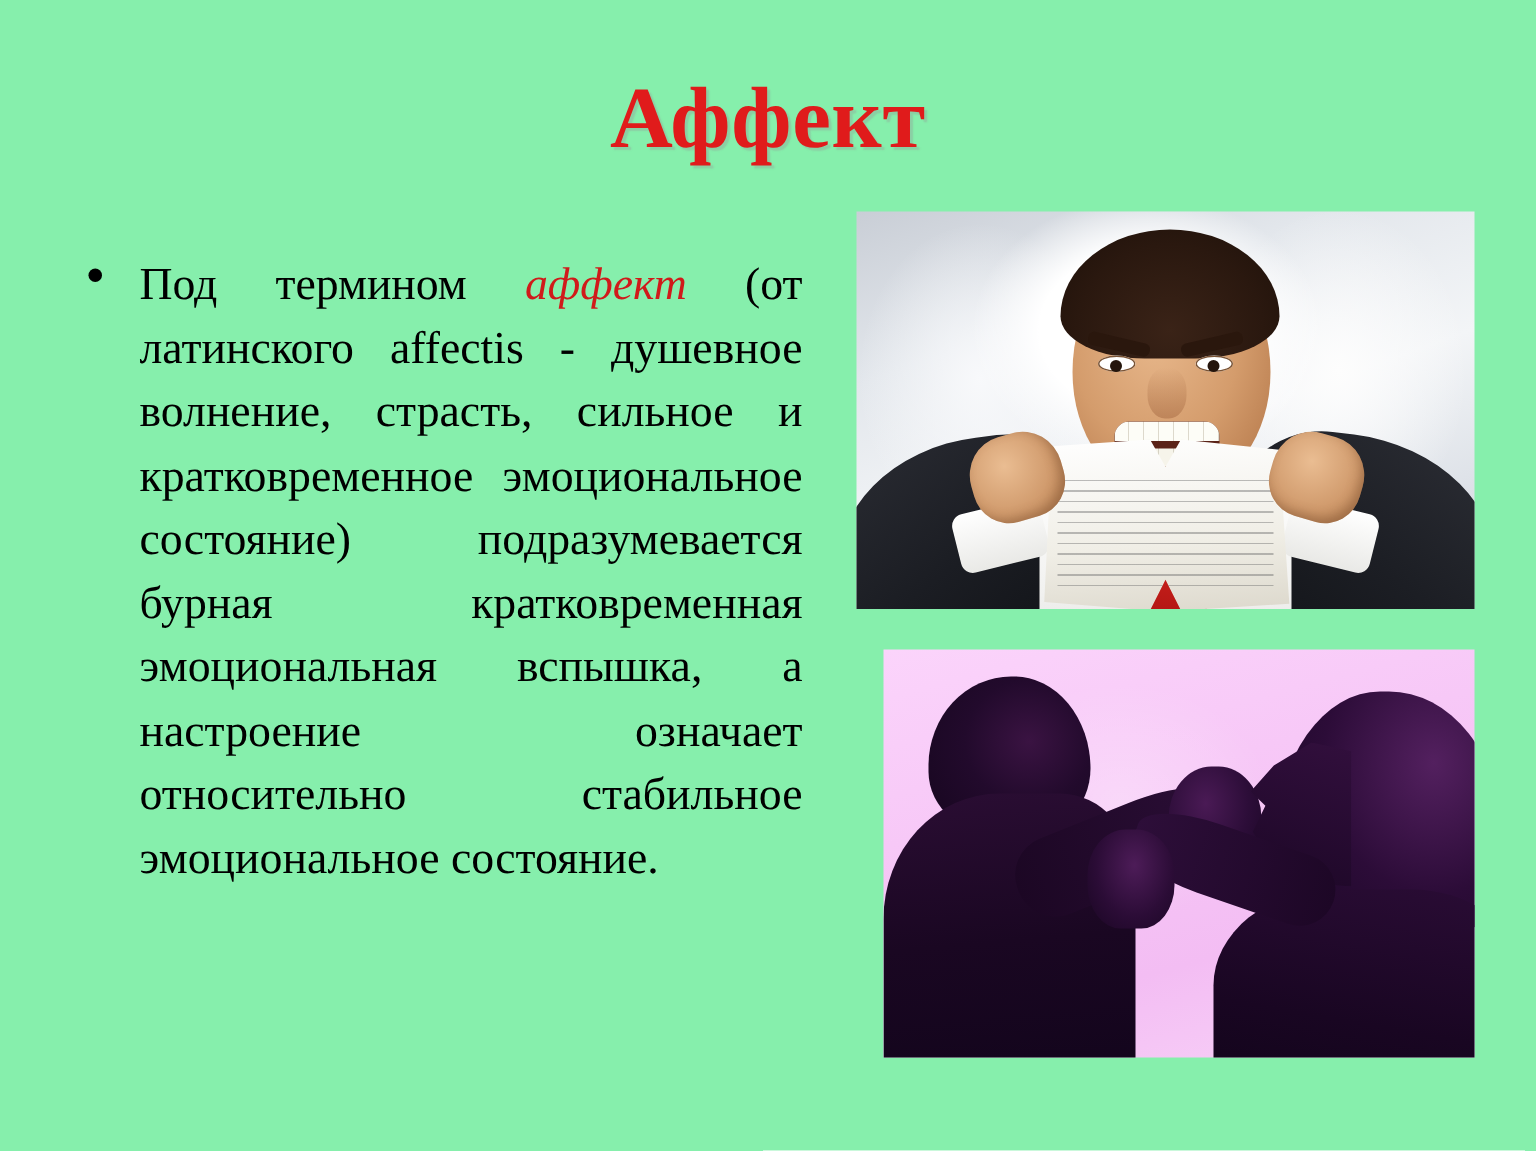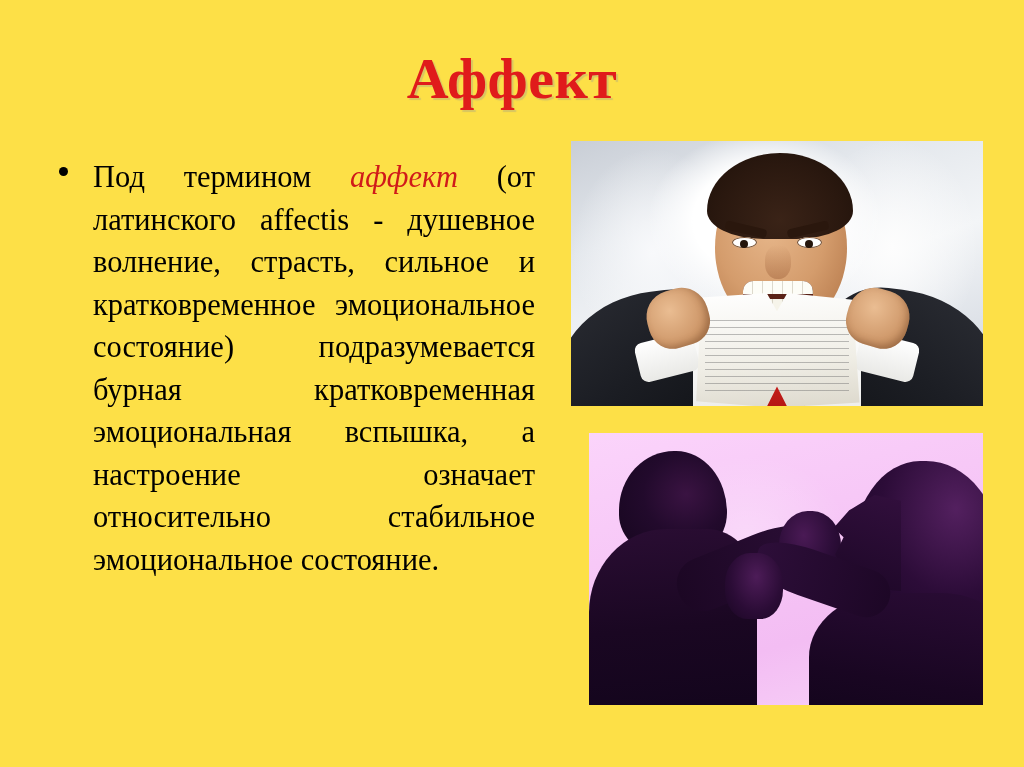--- a/index.html
+++ b/index.html
@@ -8,21 +8,21 @@
     padding: 0;
     background: #ffffff;
   }
   body {
     font-family: "Liberation Serif", "DejaVu Serif", serif;
   }
   #slide {
     position: relative;
     width: 1024px;
     height: 767px;
-    background: #fde047;
+    background: #86efac;
     overflow: hidden;
   }
 
   
   #slide-title {
     position: absolute;
     left: 0;
     top: 47px;
     width: 1024px;
     text-align: center;
@@ -33,21 +33,21 @@
     letter-spacing: 0.5px;
     color: #e01b1b;
     text-shadow: 2px 2px 1px rgba(150,150,150,0.35);
     white-space: nowrap;
   }
 
   
   #body-block {
     position: absolute;
     left: 57px;
-    top: 156px;
+    top: 168px;
     width: 478px;
   }
   .bullet-row {
     position: relative;
     padding-left: 36px;
   }
   #bullet-marker {
     position: absolute;
     left: 2px;
     top: 11px;

